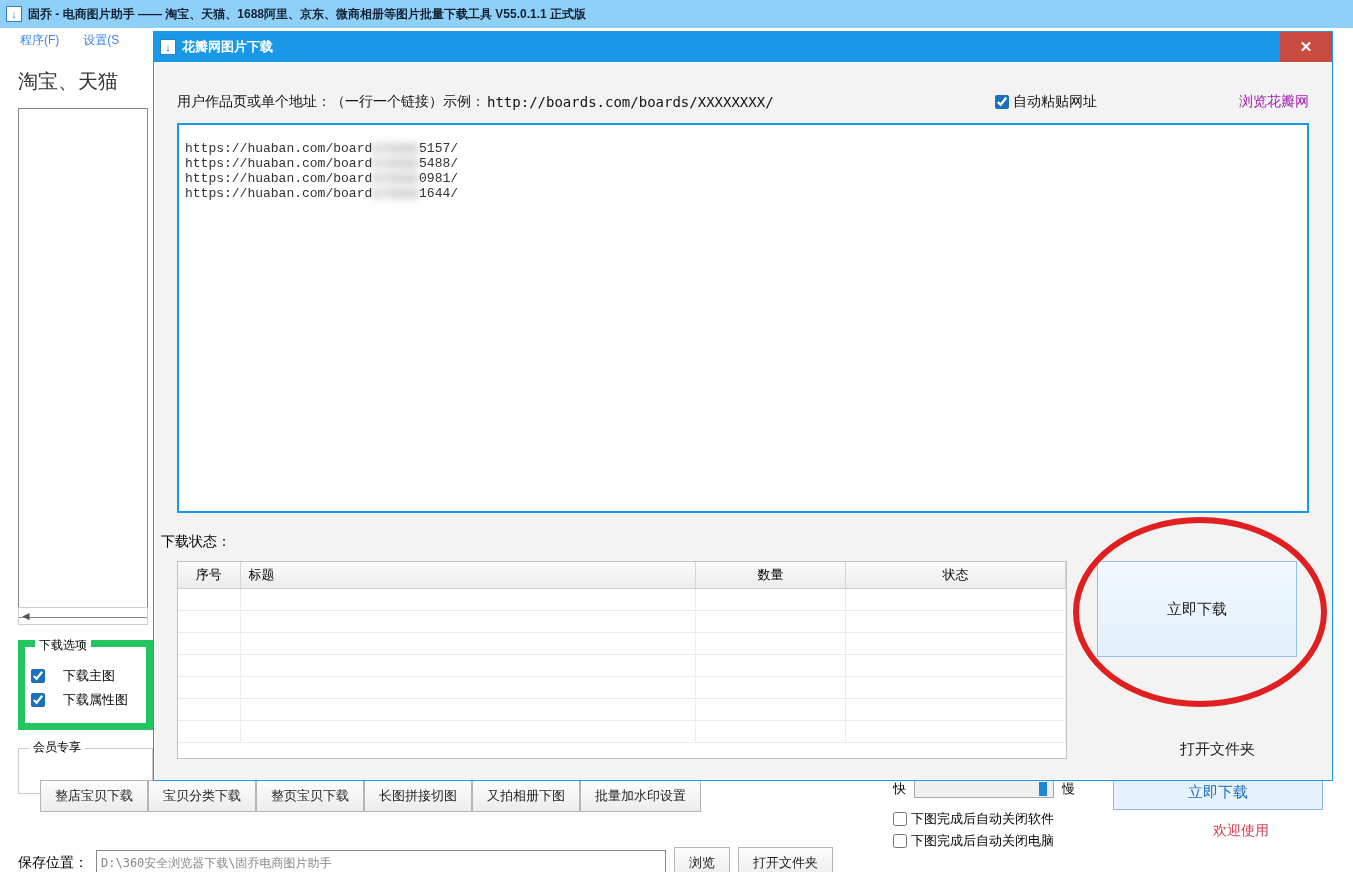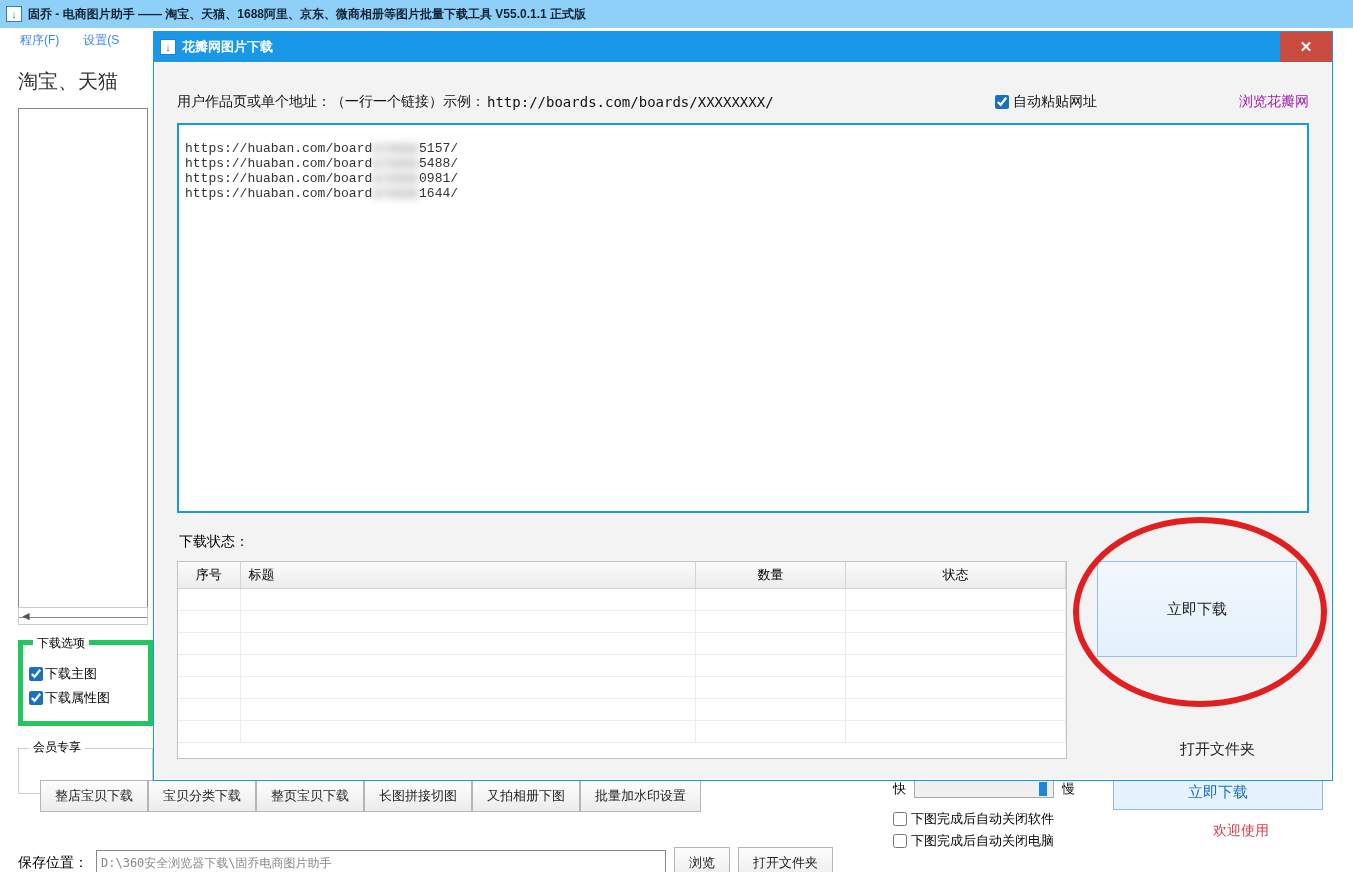--- a/index.html
+++ b/index.html
@@ -9,22 +9,22 @@
   .main-window { position: absolute; inset: 0; background: #fff; }
   .main-titlebar { height: 28px; background: #8fd0f8; display: flex; align-items: center; padding: 0 6px; gap: 6px; color: #123; font-weight: bold; }
   .icon-box { width: 16px; height: 16px; background: #fff; border: 1px solid #2f7fc0; display: flex; align-items: center; justify-content: center; color: #2f7fc0; font-size: 11px; }
   .main-menu { height: 24px; display: flex; align-items: center; padding: 0 20px; gap: 24px; background: #fff; }
   .main-menu span { color: #3b82f6; }
   .main-heading { font-size: 20px; padding: 16px 18px 6px 18px; color: #333; }
   .main-urlbox { position: absolute; left: 18px; top: 108px; width: 130px; height: 510px; border: 1px solid #888; background: #fff; }
   .left-scroll-stub { position: absolute; left: 18px; top: 607px; width: 130px; height: 18px; border: 1px solid #ccc; display: flex; align-items: center; }
   .left-scroll-stub .arrow { width: 14px; text-align: center; color: #555; }
 
-  .dl-options { position: absolute; left: 18px; top: 640px; width: 135px; border: 5px solid #22c55e; padding: 14px 6px 8px 6px; }
-  .opt-row { display: flex; align-items: center; gap: 2px; margin: 6px 0; font-size: 13px; }
+  .dl-options { position: absolute; left: 18px; top: 640px; width: 135px; border: 7px solid #22c55e; padding: 14px 6px 8px 6px; }
+  .opt-row { display: flex; align-items: center; gap: 18px; margin: 6px 0; font-size: 13px; }
   .opt-row input { width: 14px; height: 14px; accent-color: #1b6fbf;}
   .vip-options { position: absolute; left: 18px; top: 748px; width: 135px; border: 1px solid #ccc; padding: 16px 4px 8px 4px; height: 46px; }
 
   .bottom-btn-row { position: absolute; left: 40px; top: 780px; display: flex; }
   .grey-btn { border: 1px solid #b5b5b5; background: linear-gradient(#fdfdfd,#ececec); padding: 6px 14px; font-size: 13px; color: #222; cursor: pointer; }
 
   .save-row { position: absolute; left: 18px; top: 847px; display: flex; align-items: center; gap: 8px; }
   .save-row .path-input { width: 570px; height: 26px; border: 1px solid #888; padding: 2px 4px; font-family: Consolas, monospace; font-size: 12px; color: #888; }
 
   .right-panel { position: absolute; right: 10px; top: 780px; width: 450px; }
@@ -44,21 +44,21 @@
 
   .dlg-toprow { position: absolute; left: 22px; top: 30px; right: 22px; display: flex; align-items: center; font-size: 14px; color: #111; gap: 2px;}
   .dlg-toprow .hint { font-family: Consolas, monospace; }
   .dlg-toprow .flex { flex: 1; }
   .dlg-toprow label { display: flex; align-items: center; gap: 4px;}
   .dlg-toprow .browse-link { color: #a21caf; margin-left: 140px; cursor: pointer; }
 
   .dlg-textarea { position: absolute; left: 22px; top: 60px; right: 22px; height: 390px; border: 2px solid #1a98e8; background: #fff; font-family: Consolas, "Courier New", monospace; font-size: 13px; padding: 16px 6px; resize: none; outline: none; white-space: pre; overflow: auto; color: #333;}
   .dlg-textarea .blurred { filter: blur(4px); display: inline-block; }
 
-  .dlg-status-label { position: absolute; left: 24px; top: 470px; font-size: 14px; }
+  .dlg-status-label { position: absolute; left: 6px; top: 470px; font-size: 14px; }
 
   .dlg-table { position: absolute; left: 22px; top: 498px; width: 890px; height: 198px; border: 1px solid #c2c2c2; background: #fff; overflow: hidden; }
   .dlg-table table { width: 100%; border-collapse: collapse; table-layout: fixed; }
   .dlg-table th { background: linear-gradient(#fbfbfb,#ececec); border-right: 1px solid #d4d4d4; border-bottom: 1px solid #d4d4d4; font-weight: normal; font-size: 13px; height: 26px; text-align: center;}
   .dlg-table th.title { text-align: left; padding-left: 8px;}
   .dlg-table td { border-right: 1px solid #ececec; border-bottom: 1px solid #ececec; height: 22px; }
 
   .dlg-download-btn { position: absolute; right: 34px; top: 498px; width: 200px; height: 96px; border: 1px solid #91c1ea; background: linear-gradient(#f2f8fe,#e3f0fb); color: #222; font-size: 15px; display: flex; align-items: center; justify-content: center; cursor: pointer; }
   .red-circle { position: absolute; right: 4px; top: 454px; width: 254px; height: 190px; border: 6px solid #e02020; border-radius: 50%; pointer-events: none; }
   .dlg-openfolder { position: absolute; right: 76px; bottom: 20px; font-size: 15px; color: #222; cursor: pointer; }

